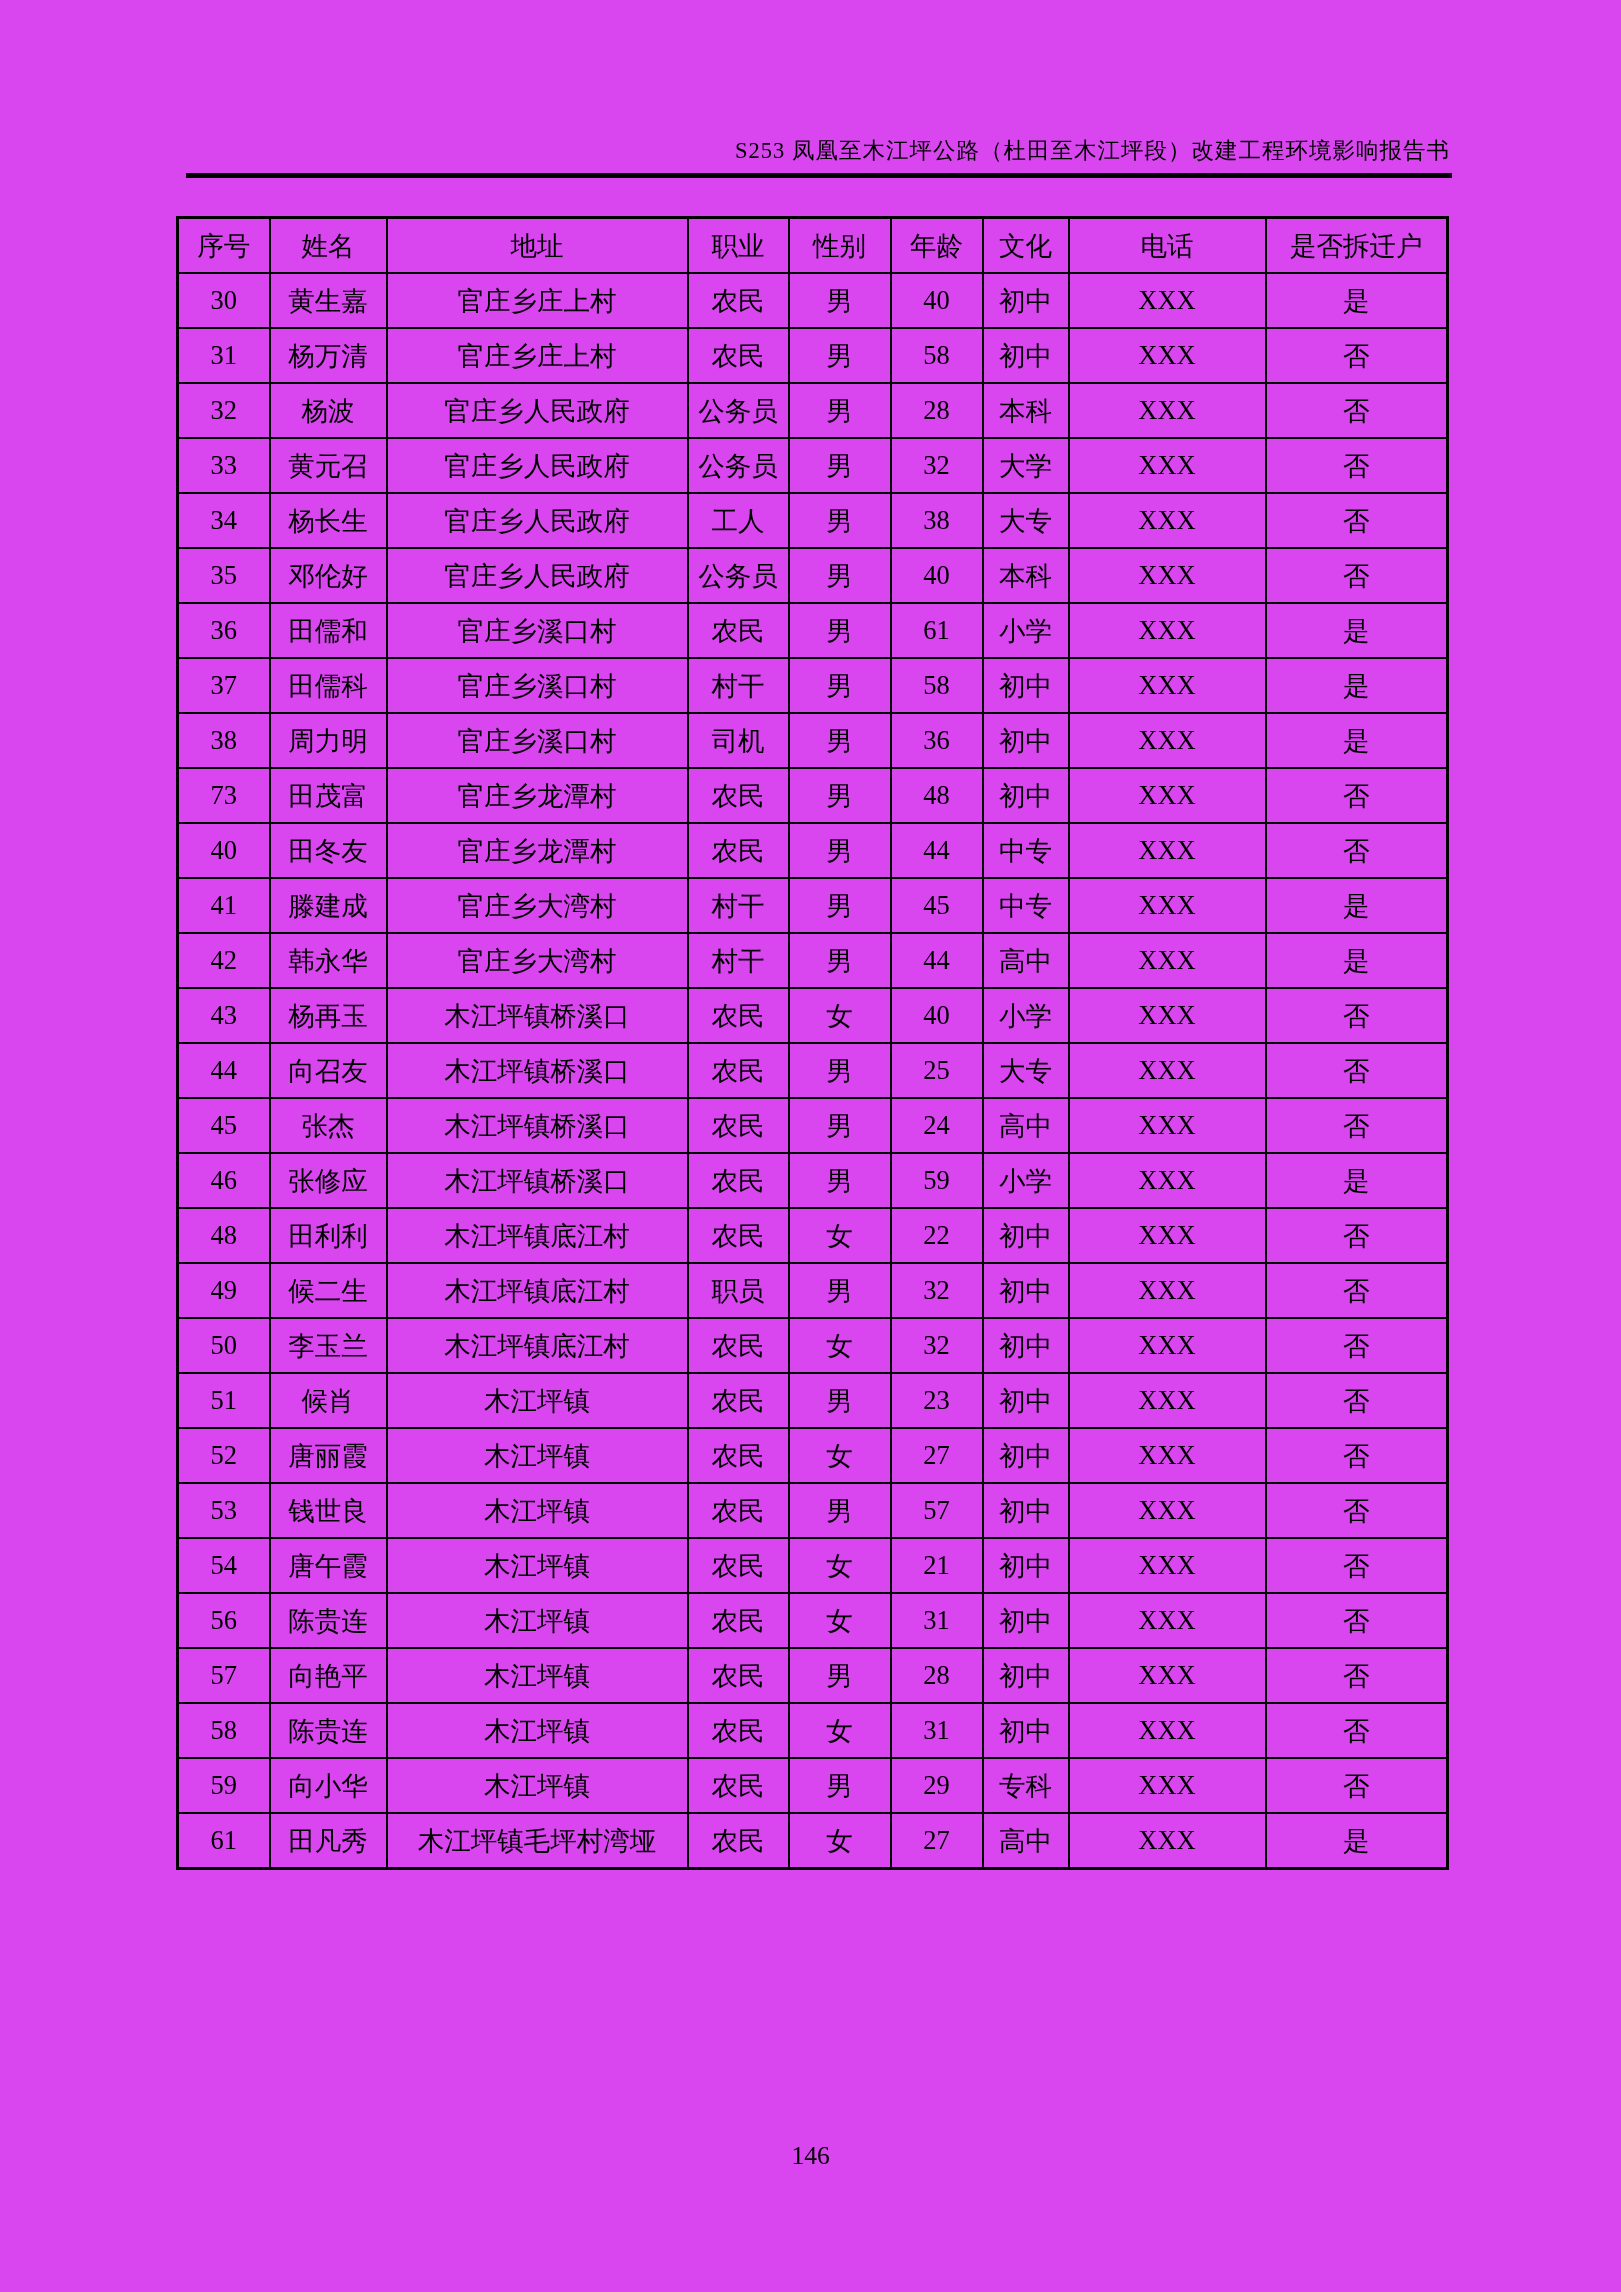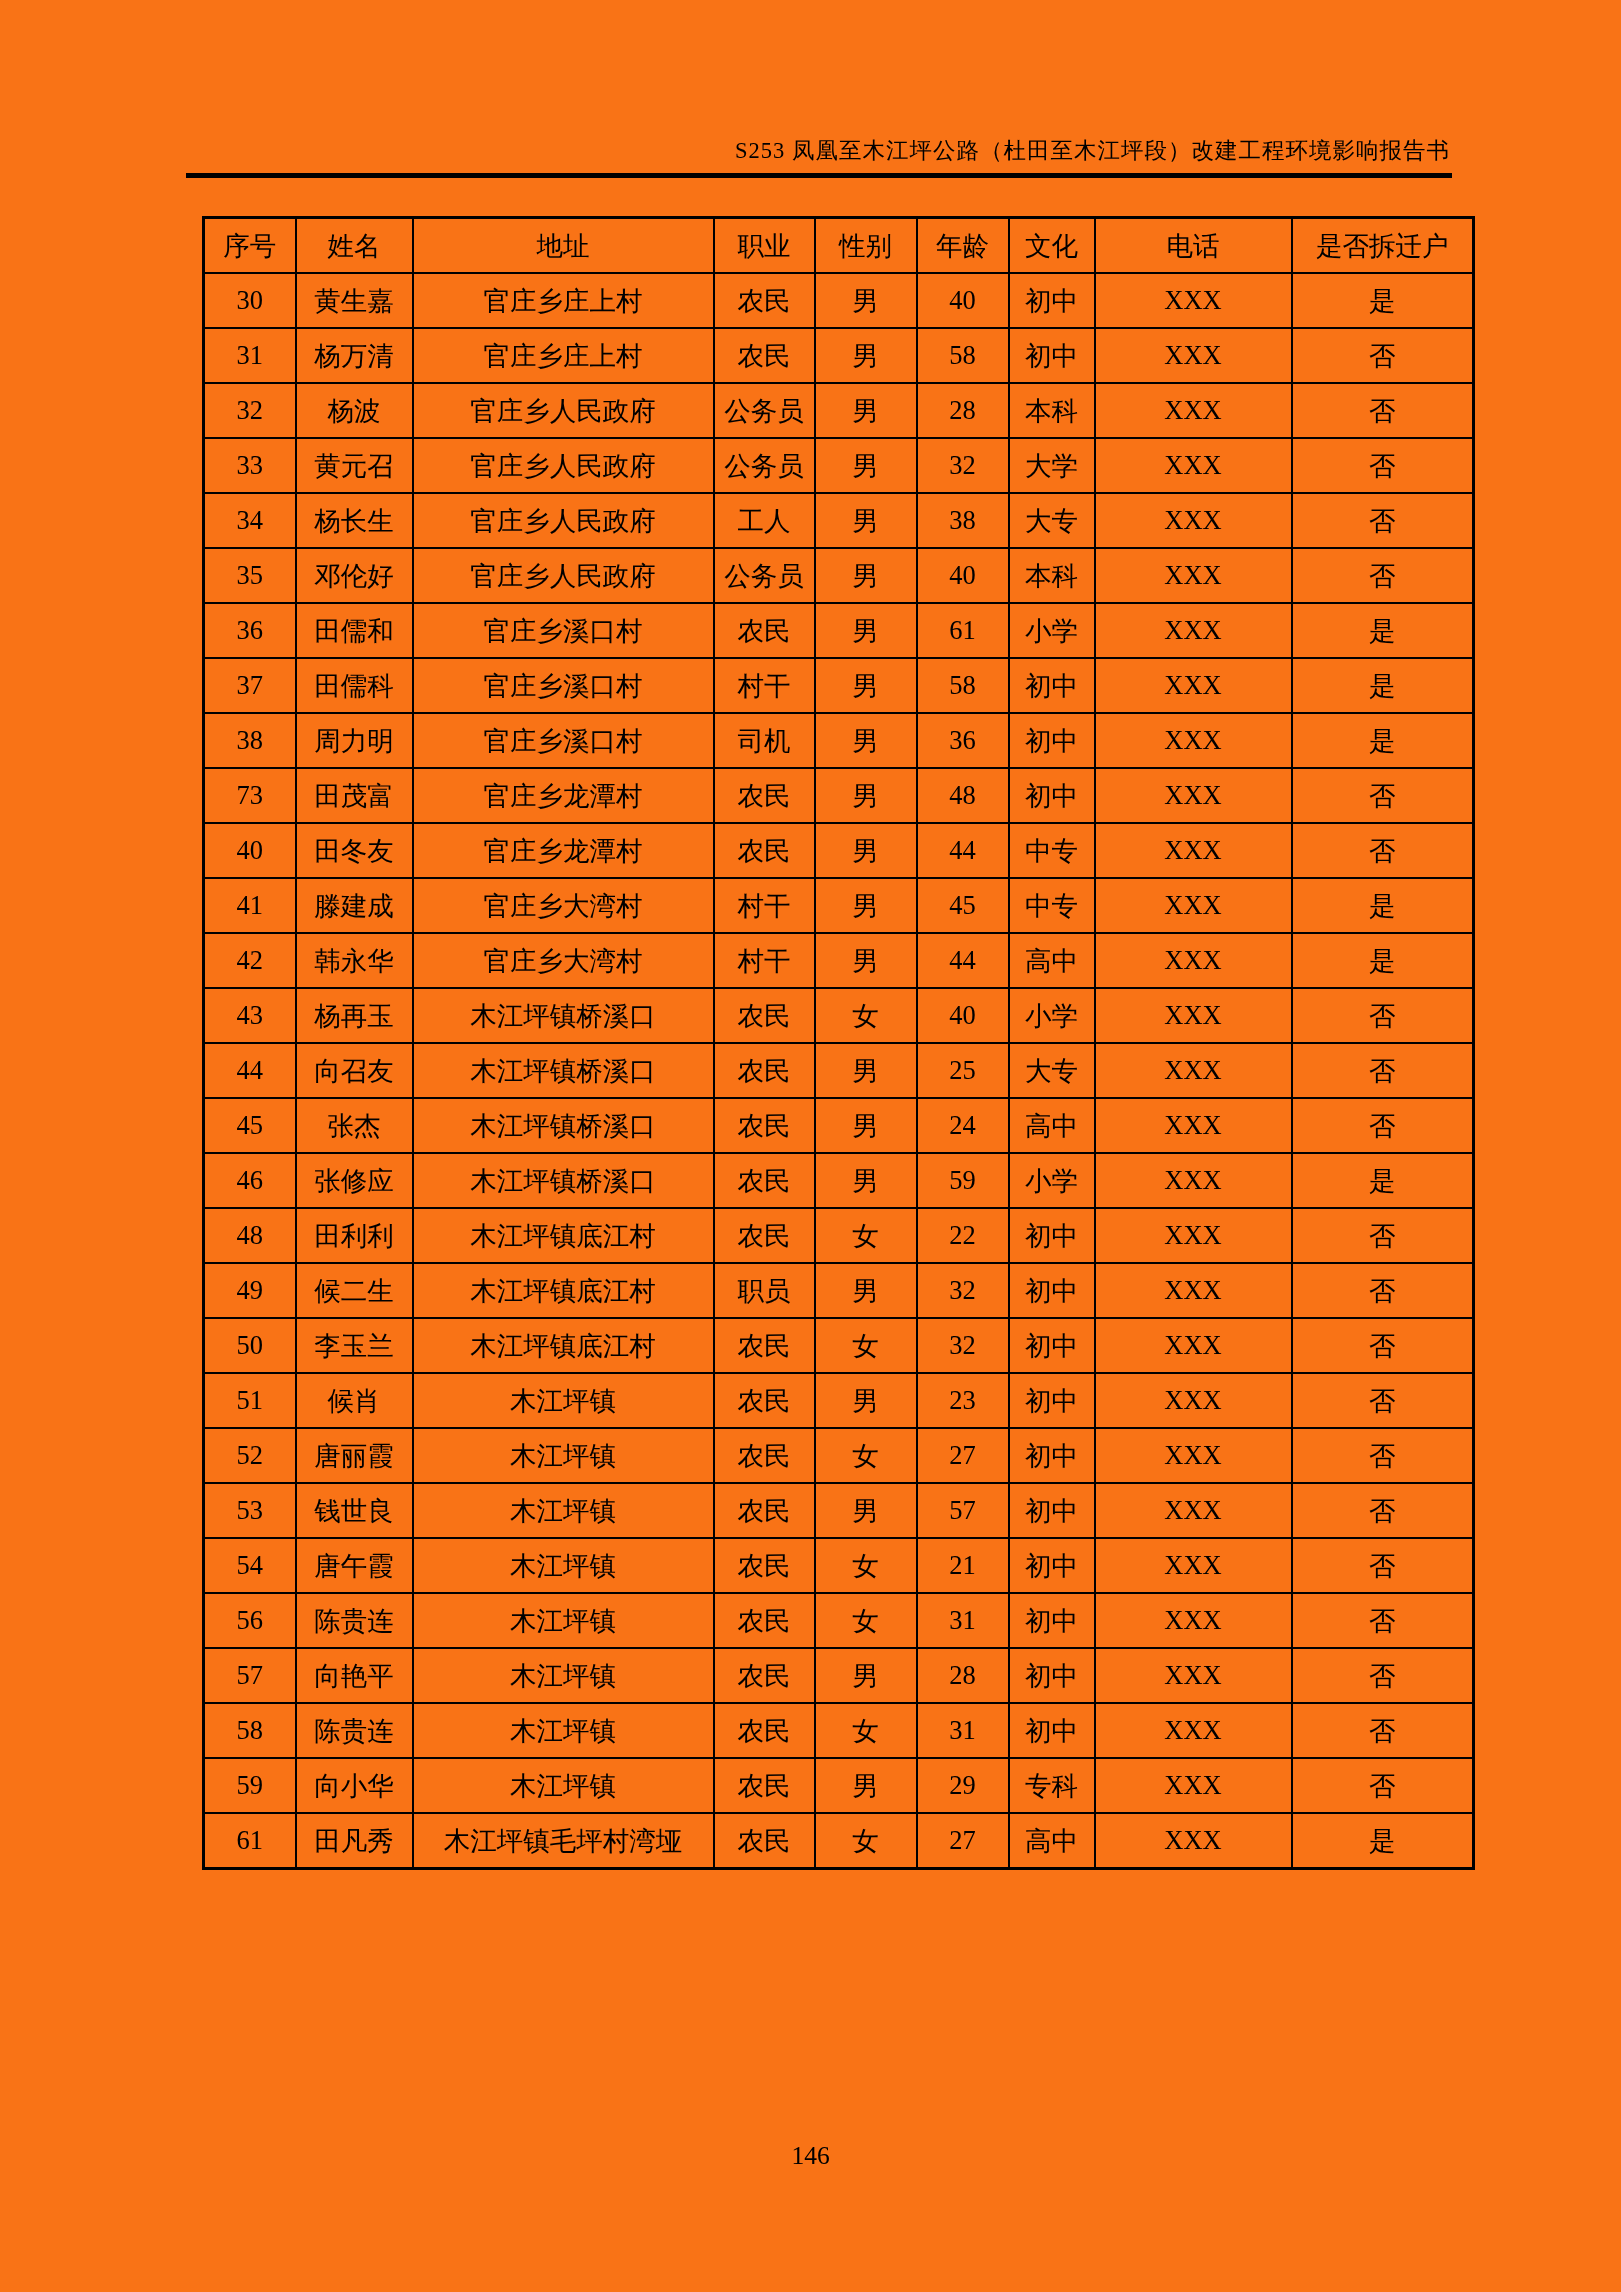--- a/index.html
+++ b/index.html
@@ -6,21 +6,21 @@
     margin: 0;
     padding: 0;
     background: #ffffff;
     font-family: "Liberation Serif", "DejaVu Serif", serif;
     color: #000000;
   }
   .page {
     position: relative;
     width: 1621px;
     height: 2293px;
-    background: #f97316;
+    background: #d946ef;
     overflow: hidden;
   }
   .page-header {
     position: absolute;
     top: 135px;
     left: 186px;
     width: 1264px;
     text-align: right;
     font-size: 22.5px;
     letter-spacing: 1px;
@@ -30,21 +30,21 @@
     position: absolute;
     top: 173px;
     left: 186px;
     width: 1266px;
     height: 4.9px;
     background: #000000;
   }
   table.respondents {
     position: absolute;
     top: 216px;
-    left: 202px;
+    left: 176px;
     width: 1270px;
     border-collapse: collapse;
     table-layout: fixed;
     border: 3.9px solid #000000;
   }
   table.respondents th,
   table.respondents td {
     border-left: 2px solid #000000;
     border-right: 2px solid #000000;
     border-top: 2.9px solid #000000;

